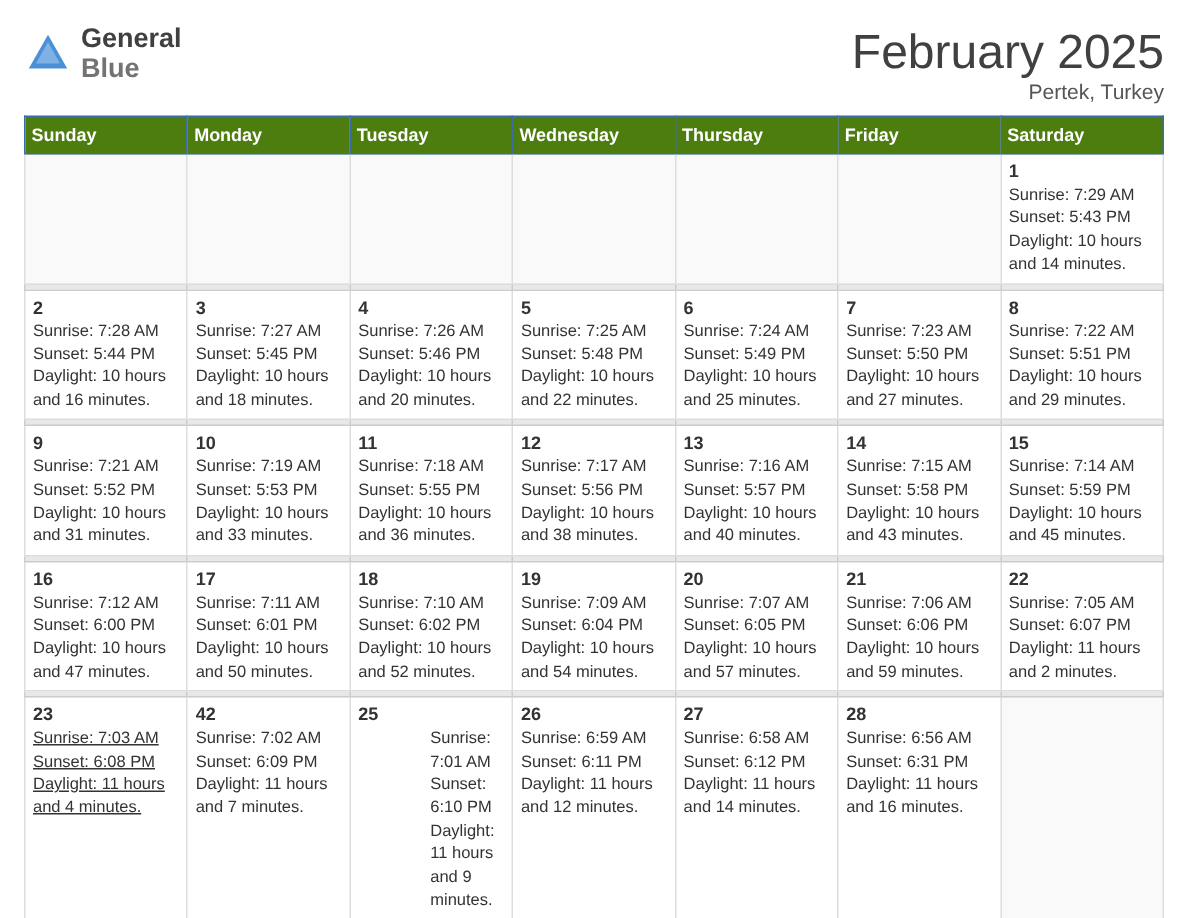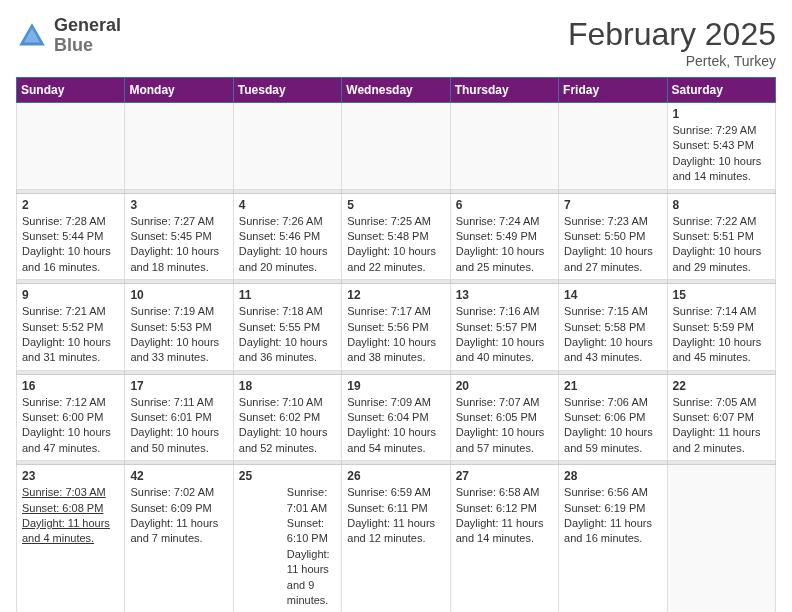--- a/index.html
+++ b/index.html
@@ -46,21 +46,21 @@
     .location {
       font-size: 14px;
       color: #555;
     }
     .calendar {
       width: 100%;
       border-collapse: collapse;
       border: 1px solid #ccc;
     }
     .calendar th {
-      background-color: #701a75;
+      background-color: #4d7c0f;
       color: #fff;
       font-size: 12px;
       font-weight: bold;
       padding: 5px 4px;
       text-align: left;
       border: 1px solid #3a6da8;
     }
     .calendar td {
       vertical-align: top;
       padding: 4px 5px;
@@ -361,20 +361,20 @@
         <td>
           <span class="day-number">27</span>
           <div class="day-info" style="white-space: pre-line;">Sunrise: 6:58 AM
 Sunset: 6:12 PM
 Daylight: 11 hours
 and 14 minutes.</div>
         </td>
         <td>
           <span class="day-number">28</span>
           <div class="day-info" style="white-space: pre-line;">Sunrise: 6:56 AM
-Sunset: 6:19 PM
+Sunset: 6:31 PM
 Daylight: 11 hours
 and 16 minutes.</div>
         </td>
         <td class="empty"></td>
       </tr>
     </tbody>
 </table>
 
 </body></html>

